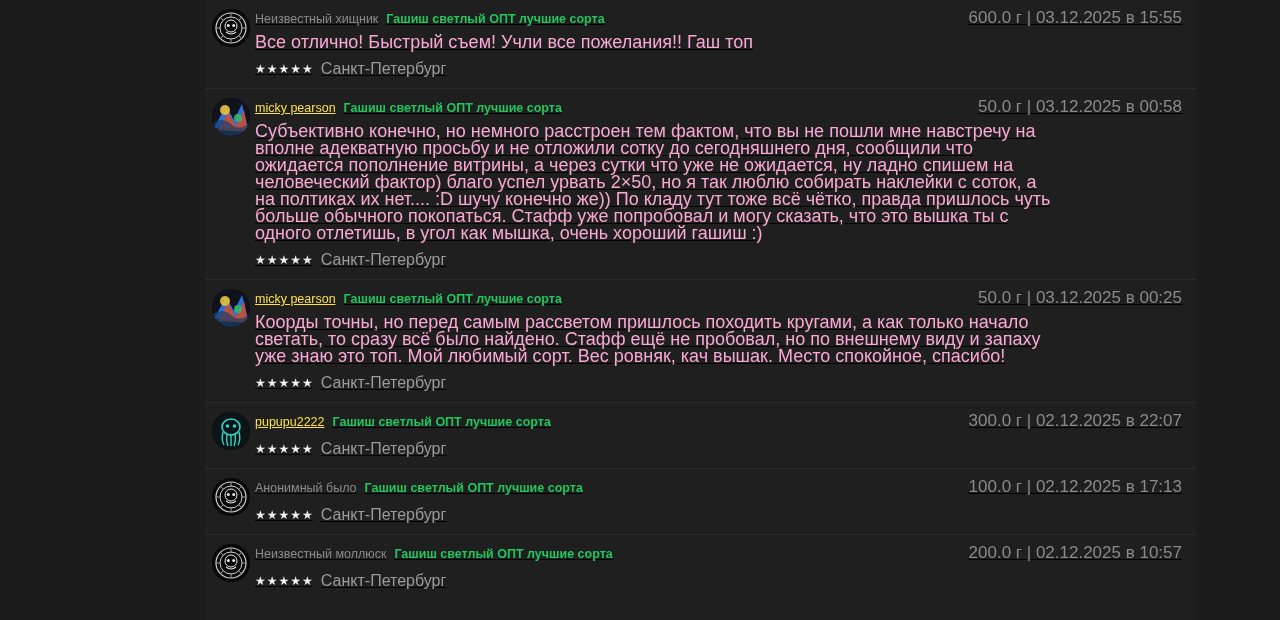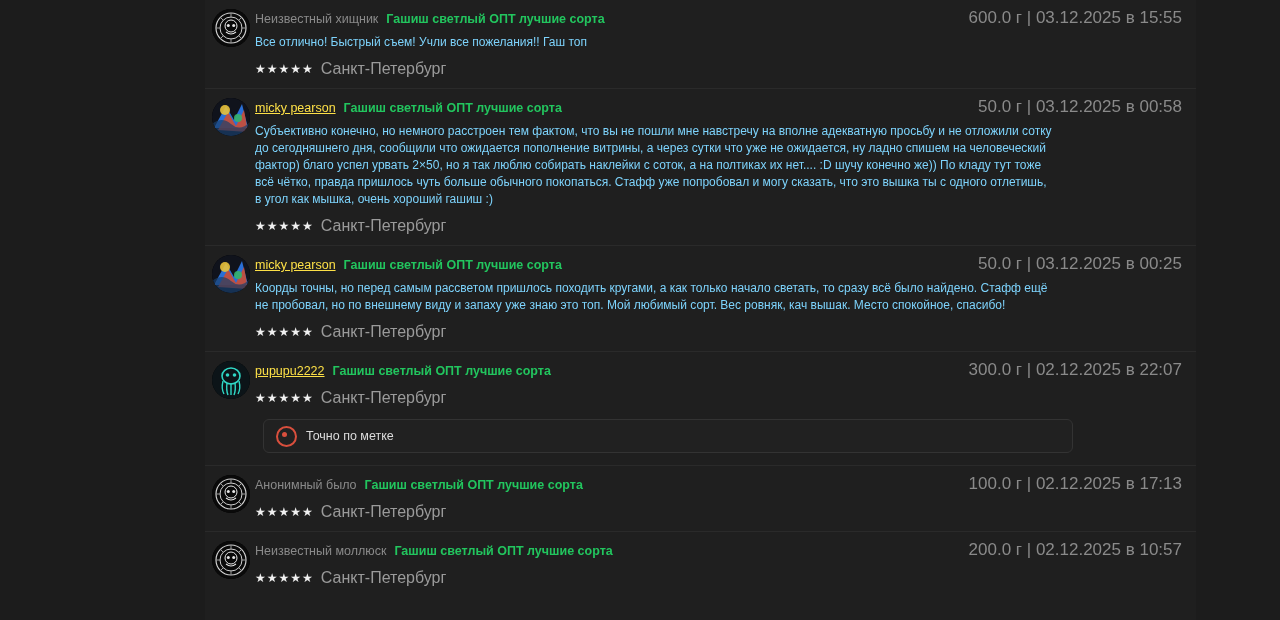--- a/index.html
+++ b/index.html
@@ -39,20 +39,21 @@
     background: #1f1f1f;
     box-sizing: border-box;
     padding: 0 0 0 0;
   }
   .review {
     position: relative;
     box-sizing: border-box;
     padding: 8px 10px 10px 50px;
     border-bottom: 1px solid #2a2a2a;
     min-height: 60px;
+    text-decoration: underline;
   }
   .review:last-child { border-bottom: none; }
 
   .avatar {
     position: absolute;
     left: 7px;
     top: 9px;
     width: 38px;
     height: 38px;
     border-radius: 50%;
@@ -93,23 +94,23 @@
   .meta {
     font-size: 17px;
     color: #8a8a8a;
     white-space: nowrap;
     flex: 0 0 auto;
     padding-right: 4px;
     text-align: center;
   }
   .body {
     margin-top: 6px;
-    font-size: 12px;
+    font-size: 18px;
     line-height: 17px;
-    color: #7dd3fc;
+    color: #f9a8d4;
     max-width: 800px;
   }
   .footer {
     margin-top: 9px;
     display: flex;
     align-items: center;
     gap: 8px;
   }
   .stars {
     display: inline-flex;
@@ -284,24 +285,20 @@
         <div class="footer">
           <span class="stars">
             <span class="star">★</span>
             <span class="star">★</span>
             <span class="star">★</span>
             <span class="star">★</span>
             <span class="star">★</span>
           </span>
           <span class="city">Санкт-Петербург</span>
         </div>
-        <div class="tag-box">
-          <span class="target-icon"></span>
-          <span class="tag-label">Точно по метке</span>
-        </div>
       </div>
       <div class="review">
         <div class="avatar">
           <svg width="38" height="38" viewBox="0 0 38 38">
             <rect width="38" height="38" fill="#0a0a0a"></rect>
             <circle cx="19" cy="19" r="15" fill="none" stroke="#cfcfcf" stroke-width="1.2"></circle>
             <circle cx="19" cy="19" r="11" fill="none" stroke="#cfcfcf" stroke-width="1"></circle>
             <circle cx="19" cy="17" r="6" fill="none" stroke="#e6e6e6" stroke-width="1"></circle>
             <circle cx="16.3" cy="16.5" r="1.5" fill="#e6e6e6"></circle>
             <circle cx="21.7" cy="16.5" r="1.5" fill="#e6e6e6"></circle>

